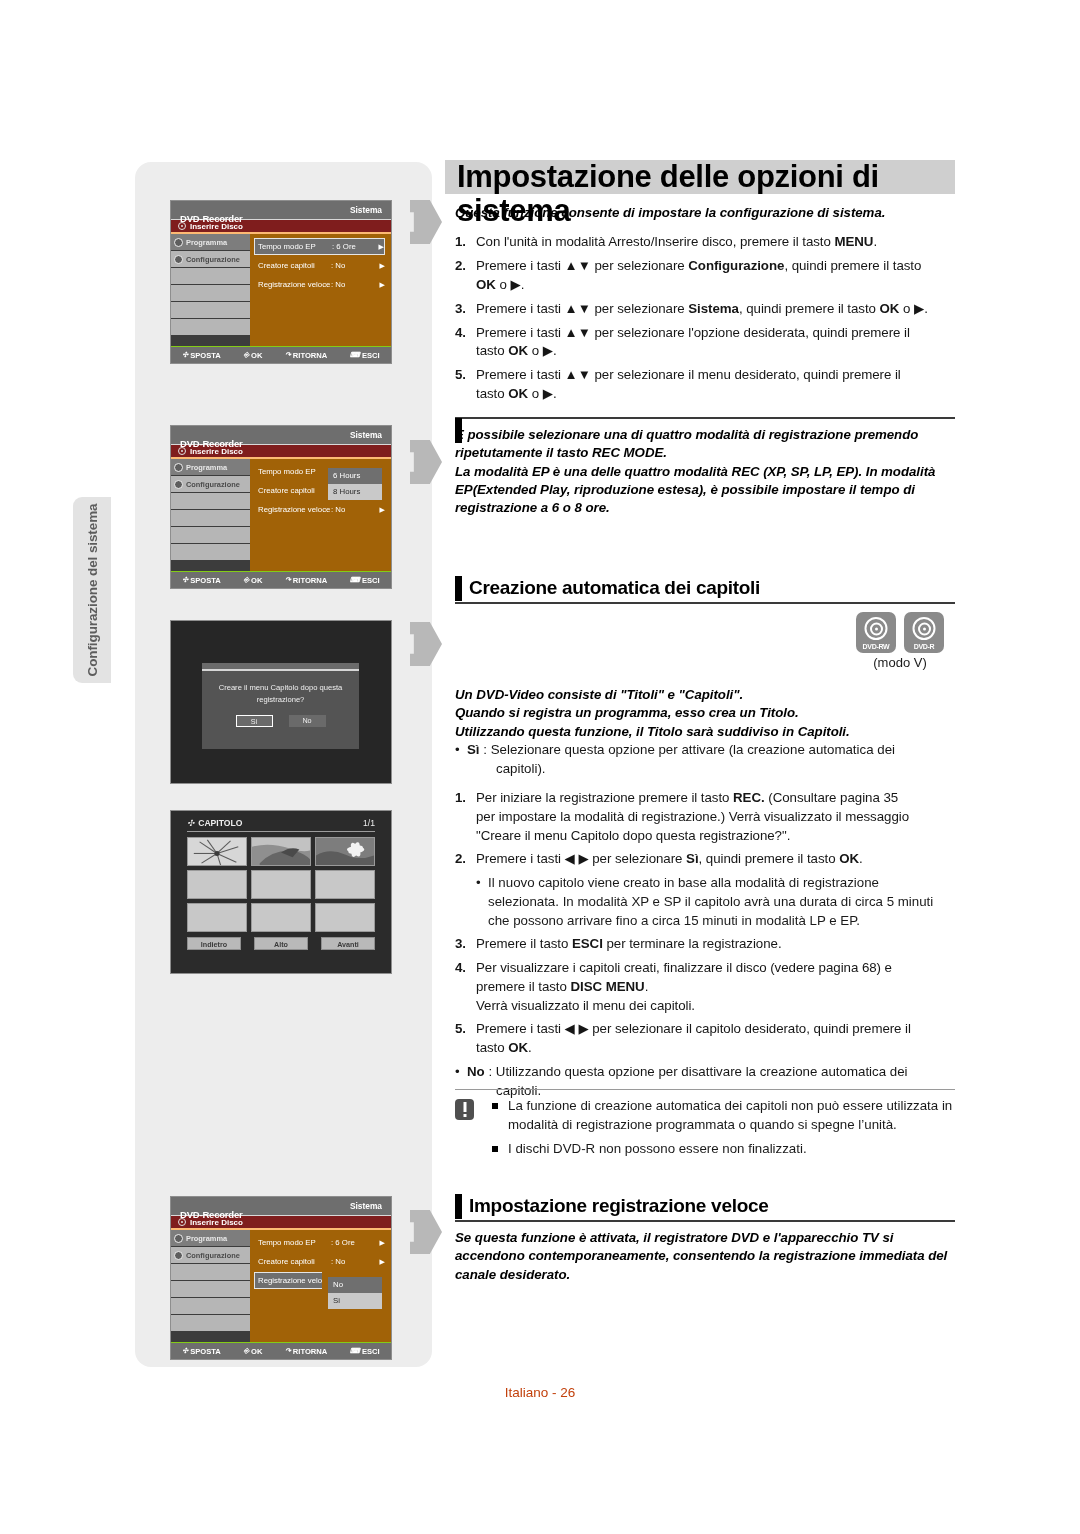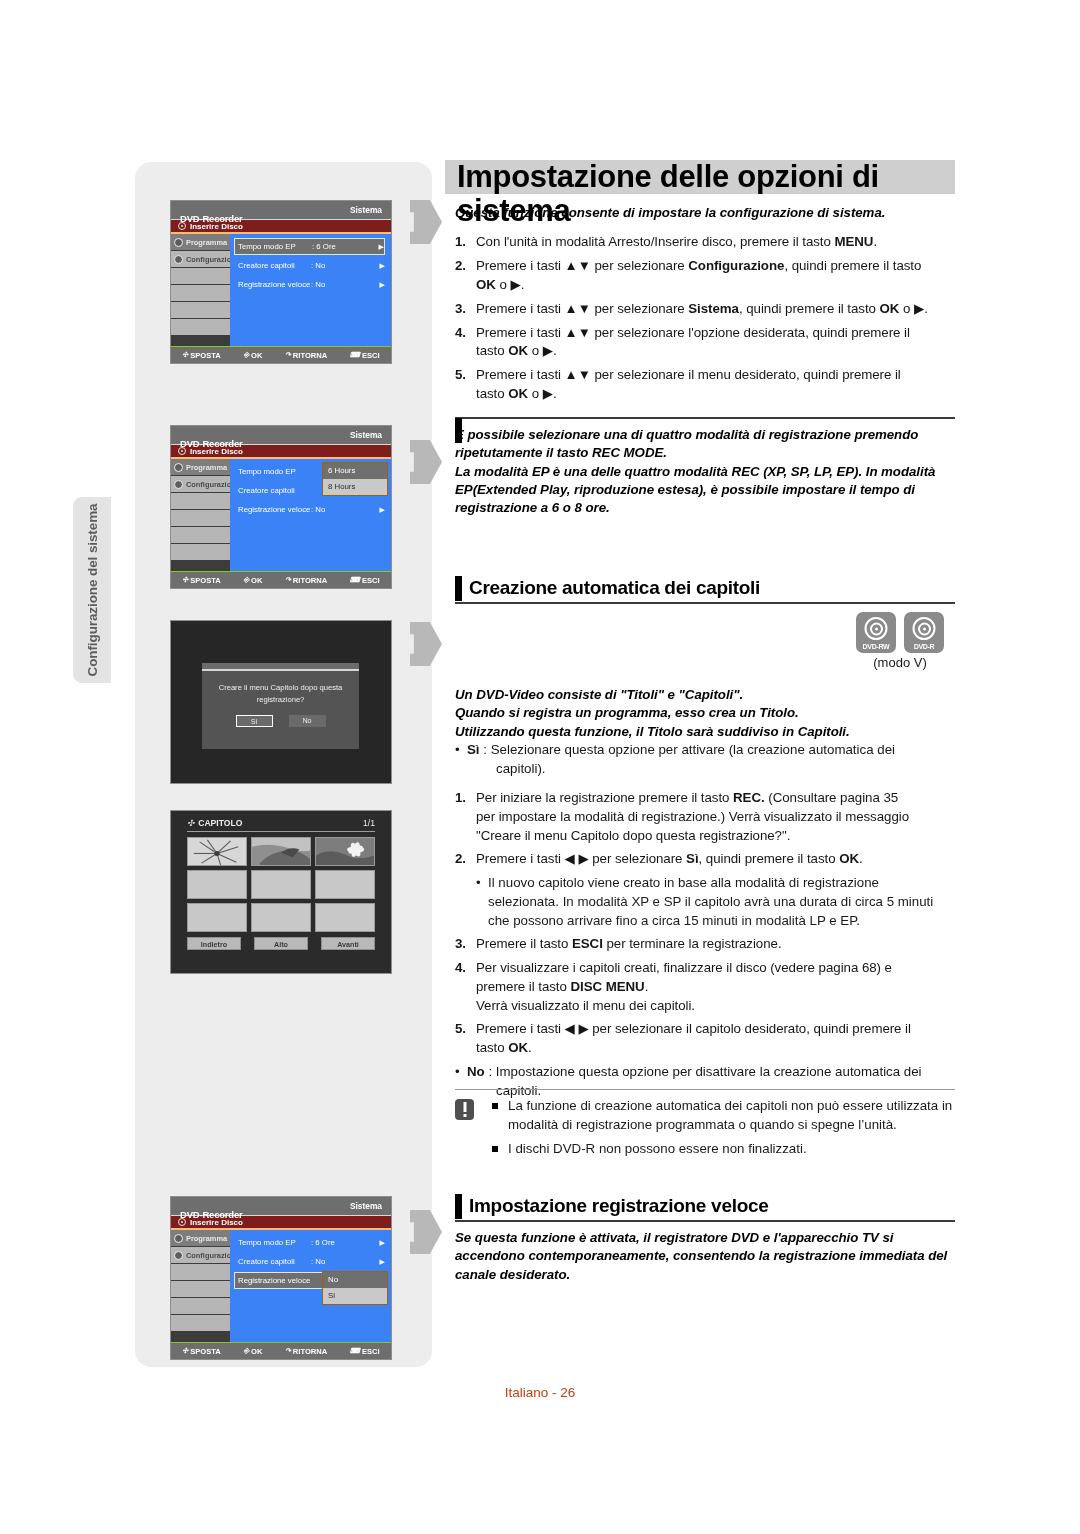--- a/index.html
+++ b/index.html
@@ -174,45 +174,45 @@
     height: 14px; background: #7f1d1d; display: flex; align-items: center;
     padding-left: 7px; gap: 4px; border-bottom: 2px solid #fdba74;
     font-size: 8px; font-weight: bold;
   }
   .disc-ic {
     width: 8px; height: 8px; border-radius: 50%; border: 1px solid #e2e2e2;
     position: relative; flex: none;
   }
   .disc-ic::after{content:"";position:absolute;left:50%;top:50%;transform:translate(-50%,-50%);width:2px;height:2px;border-radius:50%;background:#e2e2e2;}
   .osd-mid { display: flex; height: 112px; }
-  .osd-side { width: 59px; background: #3c3c3c; }
+  .osd-side { width: 79px; background: #3c3c3c; }
   .side-it {
     height: 16px; margin-bottom: 1px; display: flex; align-items: center;
     gap: 3px; padding-left: 3px; font-size: 7.4px; font-weight: bold;
     background: #b6b6b6; color: #4b4b4b;
   }
   .side-it.sel { background: #7d7d7d; color: #e8e8e8; }
   .side-it .ic {
     width: 9px; height: 9px; border-radius: 50%; background: #5e5e5e;
     border: 1px solid #efefef; flex: none;
   }
   .side-blank { height: 16px; margin-bottom: 1px; background: #b6b6b6; }
-  .osd-body { flex: 1; background: #3b82f6; padding: 4px 6px 12px 4px; position: relative; }
+  .osd-body { flex: 1; background: #a16207; padding: 4px 6px 12px 4px; position: relative; }
   .row {
     height: 17px; display: flex; align-items: center;
     font-size: 7.8px; margin-bottom: 2px; position: relative;
   }
   .row .nm { width: 77px; padding-left: 4px; }
   .row .vl { flex: 1; }
   .row .ch { font-size: 7px; }
   .row.hl { background: #6f6f6f; border: 1px solid #e6e6e6; }
   .row.hl .nm { padding-left: 3px; }
   .dropdown {
     position: absolute; right: 3px; top: 3px; width: 66px;
-    border: 1px solid #a16207;
+    border: 6px solid #a16207;
   }
   .dd-it { height: 16px; line-height: 16px; padding-left: 5px; font-size: 7.8px; }
   .dd-it.on { background: #6f6f6f; color: #fff; }
   .dd-it.off { background: #c9c9c9; color: #2b2b2b; }
   .osd-foot {
     height: 17px; background: #6e6e6e; display: flex; align-items: center;
     justify-content: space-around; font-size: 7.6px; font-weight: bold;
     border-top: 1px solid #84cc16;
   }
   .osd-foot span { display: flex; align-items: center; gap: 2px; }
@@ -639,21 +639,21 @@
         Per visualizzare i capitoli creati, finalizzare il disco (vedere pagina 68) e<br>
         premere il tasto <b>DISC MENU</b>.<br>
         Verrà visualizzato il menu dei capitoli.
       </div>
       <div class="step">
         <span class="num">5.</span>
         Premere i tasti ◀ ▶ per selezionare il capitolo desiderato, quindi premere il<br>tasto <b>OK</b>.
       </div>
       <div class="bullet">
         <span class="dot">•</span>
-        <b>No</b><span> : Impostazione questa opzione per disattivare la creazione automatica dei</span>
+        <b>No</b><span> : Utilizzando questa opzione per disattivare la creazione automatica dei</span>
         <span class="ind">capitoli.</span>
       </div>
     </div>
 
     <div style="position:absolute; top:1080px; width:500px;">
       <div class="note-rule"></div>
       <div style="position:relative;">
         <div class="warn-icon">
             <i></i>
           </div>

